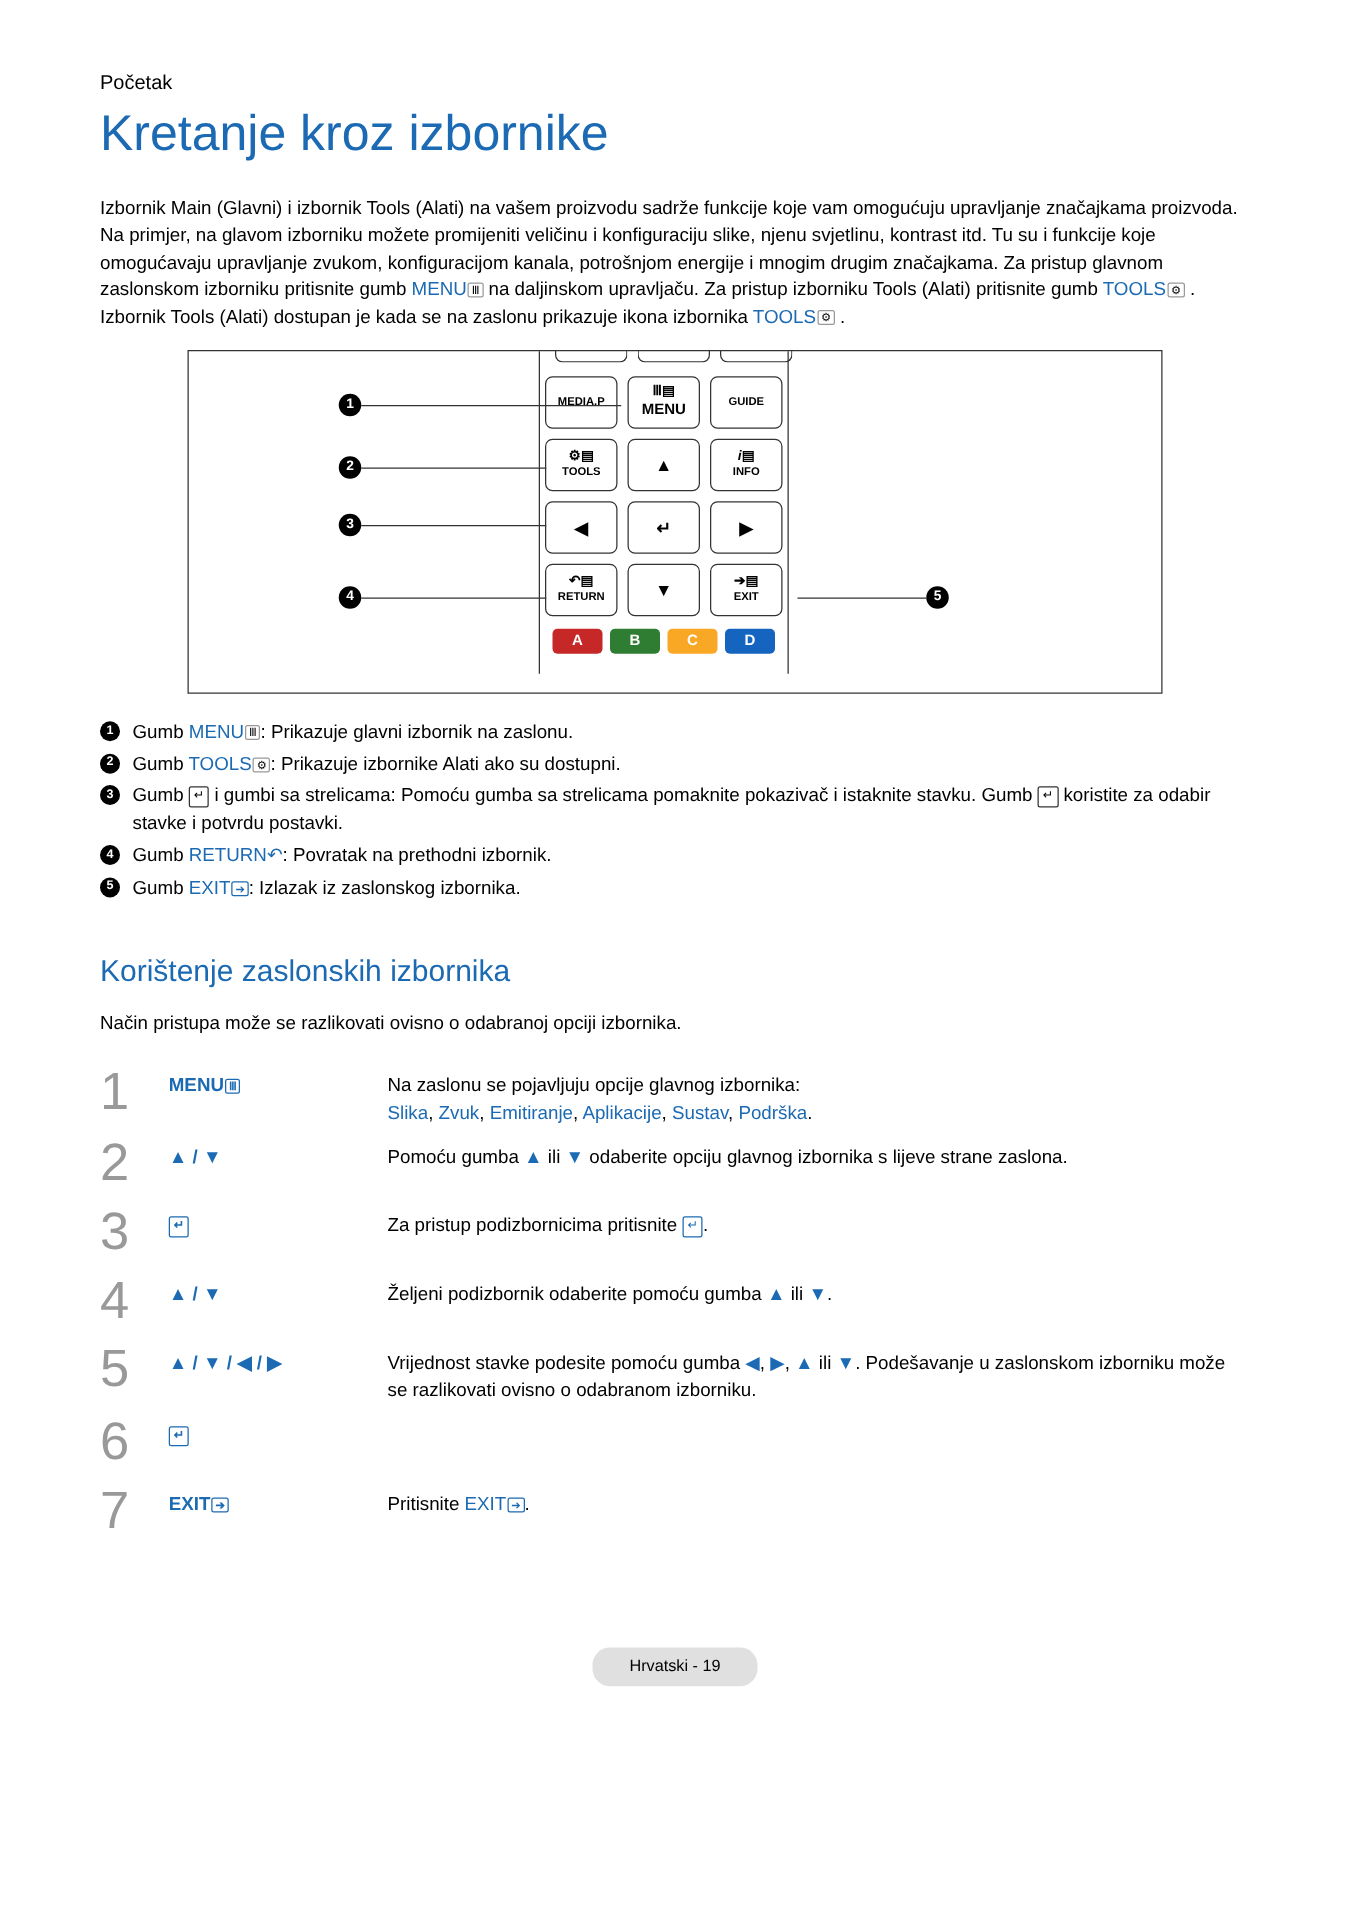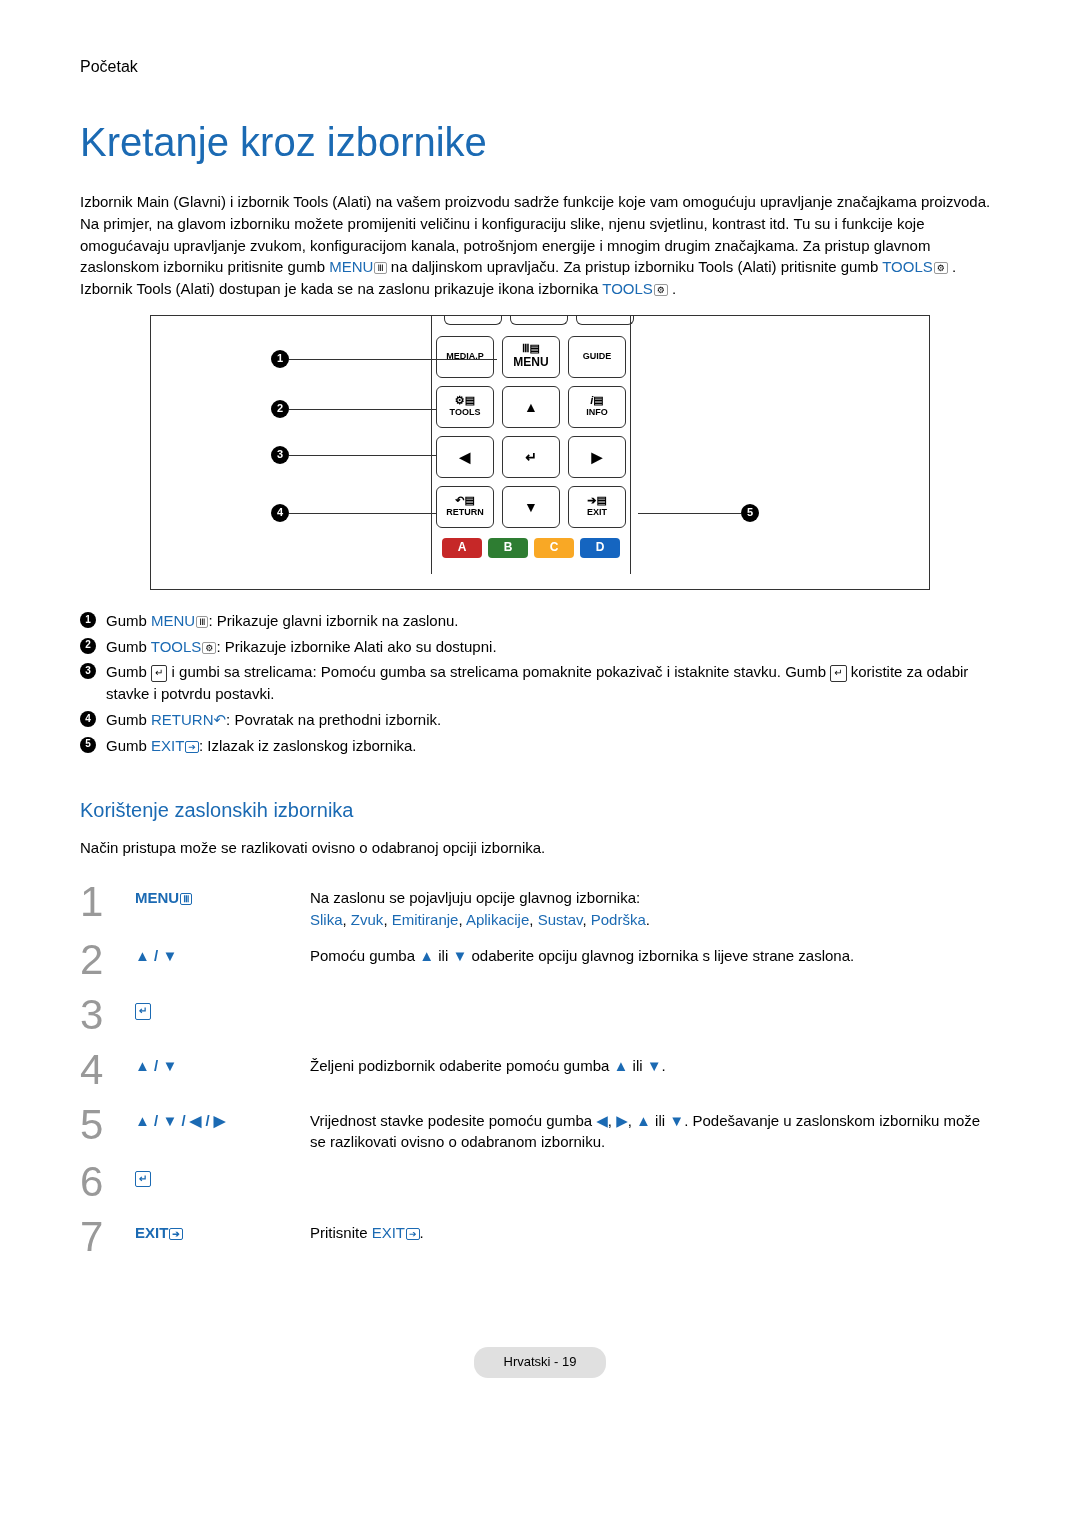--- a/index.html
+++ b/index.html
@@ -5,21 +5,21 @@
     * { margin: 0; padding: 0; box-sizing: border-box; }
     body {
       font-family: Arial, Helvetica, sans-serif;
       background: #fff;
       width: 1080px;
       padding: 55px 80px 40px 80px;
       color: #000;
       font-size: 15px;
       line-height: 1.45;
     }
-    .breadcrumb { font-size: 16px; margin-bottom: 35px; }
+    .breadcrumb { font-size: 16px; }
     h1 {
       font-size: 40px;
       font-weight: 400;
       color: #1B6AB3;
       margin-bottom: 20px;
     }
     .intro { margin-bottom: 8px; }
     .blue-word { color: #1B6AB3; }
     .icon-box {
       display: inline-block;
@@ -119,21 +119,21 @@
       font-weight: bold;
       display: flex;
       align-items: center;
       justify-content: center;
       flex-shrink: 0;
       margin-right: 10px;
       margin-top: 2px;
     }
     .legend-text { flex: 1; }
     h2 {
-      font-size: 20px;
+      font-size: 24px;
       font-weight: 400;
       color: #1B6AB3;
       margin-bottom: 12px;
     }
     .sub-intro { margin-bottom: 18px; }
     .steps-table { width: 100%; }
     .step-row {
       display: flex;
       align-items: flex-start;
       min-height: 55px;
@@ -326,20 +326,21 @@
 
   <div class="step-row">
     <div class="step-num">2</div>
     <div class="step-action"><span class="tri-up"></span> / <span class="tri-down"></span></div>
     <div class="step-desc">Pomoću gumba <span class="tri-up"></span> ili <span class="tri-down"></span> odaberite opciju glavnog izbornika s lijeve strane zaslona.</div>
   </div>
 
   <div class="step-row">
     <div class="step-num">3</div>
     <div class="step-action"><span class="enter-icon">↵</span></div>
+    <div class="step-desc"><span>Za pristup podizbornicima pritisnite </span><span class="enter-icon">↵</span><span>.</span></div>
   </div>
 
   <div class="step-row">
     <div class="step-num">4</div>
     <div class="step-action"><span class="tri-up"></span> / <span class="tri-down"></span></div>
     <div class="step-desc">Željeni podizbornik odaberite pomoću gumba <span class="tri-up"></span> ili <span class="tri-down"></span>.</div>
   </div>
 
   <div class="step-row">
     <div class="step-num">5</div>

